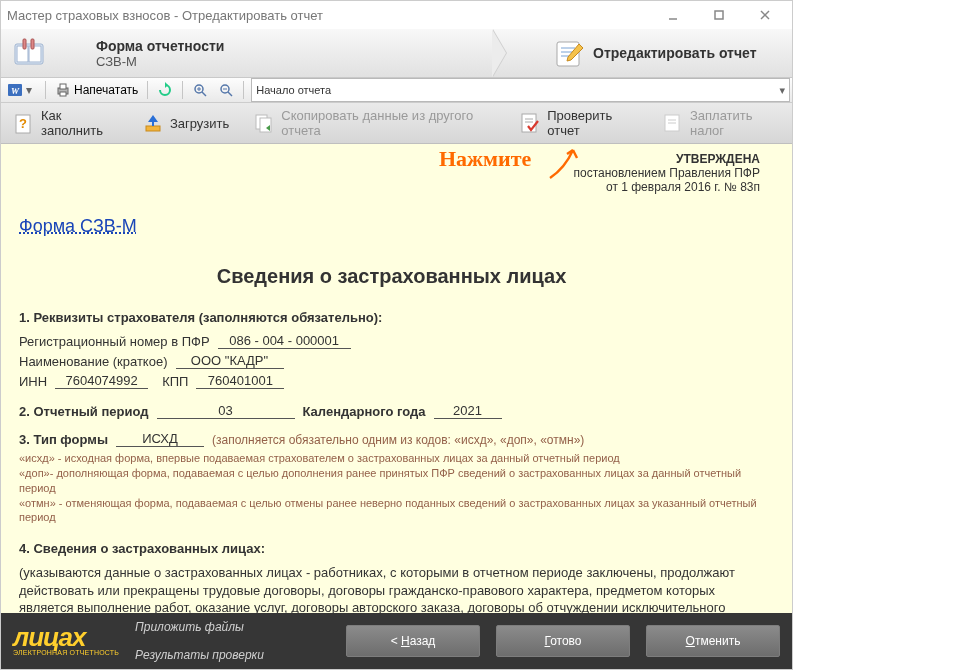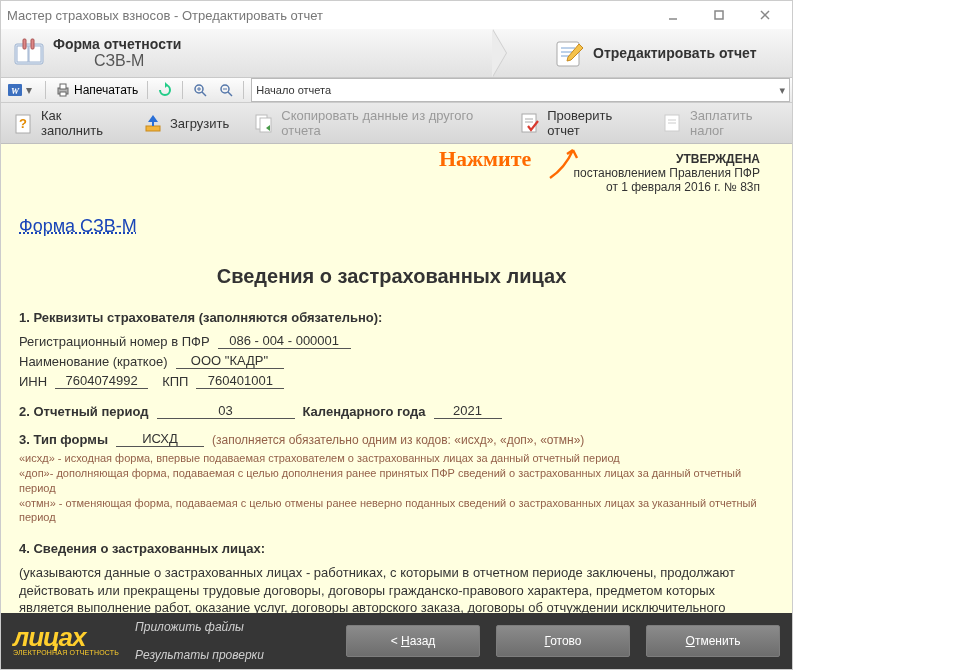--- a/index.html
+++ b/index.html
@@ -7,25 +7,25 @@
   .titlebar { height: 28px; display: flex; align-items: center; padding: 0 6px; background: #fff; color: #777; font-size: 13px;}
   .titlebar-title { flex: 1; }
   .titlebar-btns { display: flex; gap: 4px; }
   .titlebar-btn { width: 42px; height: 24px; display: flex; align-items: center; justify-content: center; color: #888; cursor: pointer;}
 
   
   .crumb { height: 48px; display: flex; align-items: stretch; background: linear-gradient(#f8f8f8,#e1e1e1); border-bottom: 1px solid #c9c9c9; position: relative;}
   .crumb-item { display: flex; align-items: center; white-space: nowrap;}
   .crumb-icon-box { width: 50px; display: flex; align-items: center; justify-content: center;}
   .crumb-text .main { font-size: 14px; font-weight: bold; color: #333;}
-  .crumb-text .sub  { font-size: 16px; color: #555; margin-left: 41px;}
+  .crumb-text .sub  { font-size: 13px; color: #555;}
   .crumb-arrow { width: 50px; position: relative;}
   .crumb-arrow::before { content:""; position:absolute; left:0; top:0; width:0;height:0;border-top:24px solid transparent;border-bottom:24px solid transparent;border-left:14px solid #cfcfcf;}
   .crumb-arrow::after { content:""; position:absolute; left:-1px; top:0; width:0;height:0;border-top:24px solid transparent;border-bottom:24px solid transparent;border-left:14px solid #ececec;}
-  .crumb-item.first { flex: 0 0 490px; padding-left: 2px;}
+  .crumb-item.first { flex: 0 0 490px; padding-left: 2px; gap: 43px;}
   .crumb-item.second { flex: 1; }
 
   
   .toolbar { height: 24px; display: flex; align-items: center; background: linear-gradient(#fdfdfd,#e9e9e9); border-bottom: 1px solid #ccc; padding: 0 2px; gap: 2px;}
   .tool-btn { height: 20px; display: flex; align-items: center; padding: 0 4px; gap: 3px; border-radius: 2px; cursor: pointer;}
   .tool-svg { width:16px; height:16px; display:flex; align-items:center; justify-content:center;}
   .tool-dd { width:10px; color:#666;}
   .tool-sep { width:0; height: 18px; border-left:1px solid #c5c5c5; margin: 0 3px;}
   .toolbar-select { flex: 1; height: 20px; display:flex; align-items:center; border:1px solid #b9b9b9; background:#fff; padding: 1px 4px; font-size:11px; color:#333; justify-content: space-between; margin-left:2px;}
 

